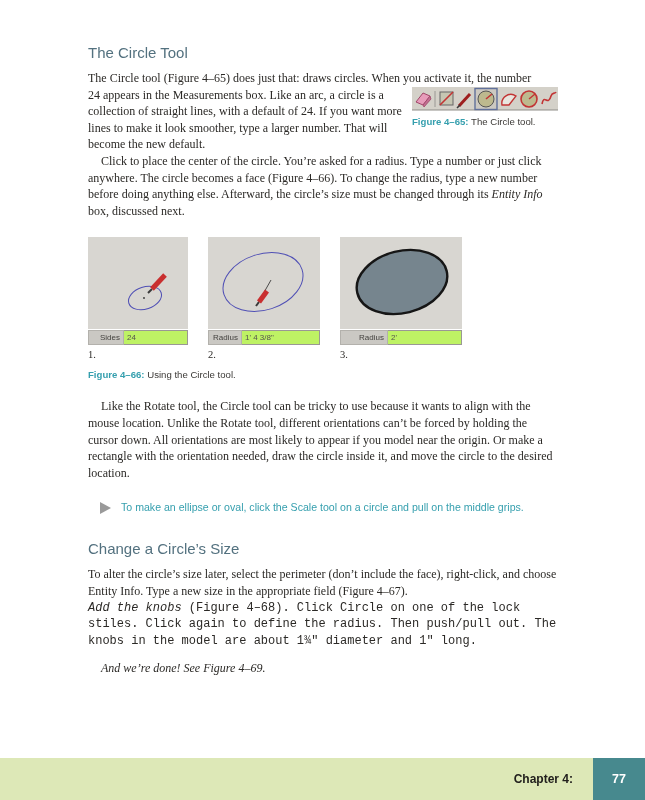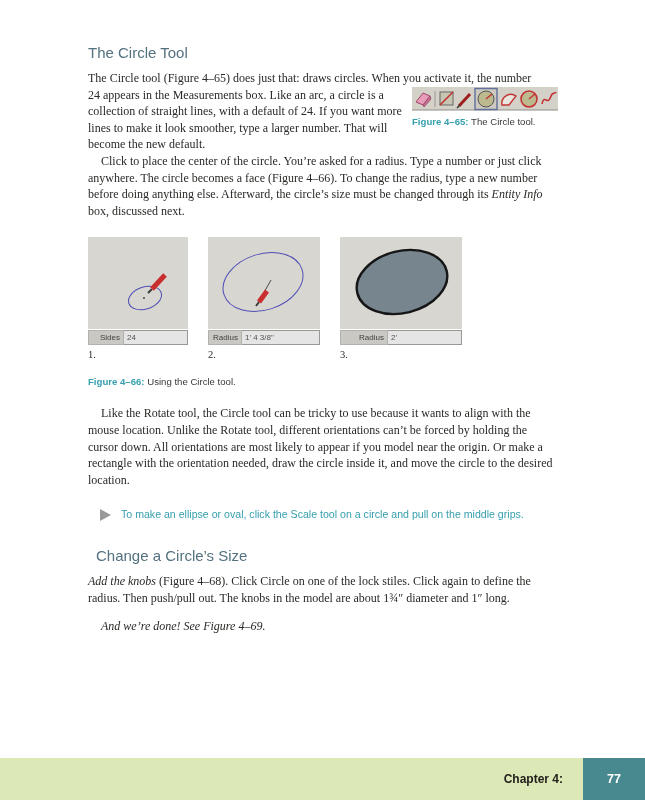--- a/index.html
+++ b/index.html
@@ -16,21 +16,21 @@
     position:absolute;
     left:88px;top:44px;
     width:472px;
   }
   h1.section-title{
     font-family:"Liberation Sans","DejaVu Sans",sans-serif;
     font-size:15px;font-weight:normal;
     color:#53717f;
     margin:0 0 9px 0;
   }
-  h1.section-title.second{margin-top:26px;margin-left:8px;}
+  h1.section-title.second{margin-top:26px;}
   p.body{
     font-size:12px;line-height:16.6px;
     margin:0 0 0 0;
     text-align:left;
   }
   .indent{text-indent:13px;}
   .para-gap{margin-top:8px;}
   
   .fig65{
     float:right;
@@ -61,68 +61,68 @@
   }
   .status-label{
     background:#cac8c3;
     color:#44423f;
     display:flex;align-items:center;justify-content:flex-end;
     padding-right:3px;
     border:1px solid #b3b1ac;
     box-sizing:border-box;
   }
   .status-field{
-    flex:1;background:#e5e5e5;
+    flex:1;background:#bef264;
     color:#55534f;
     display:flex;align-items:center;
     padding-left:3px;
     border:1px solid #9a9894;border-left:none;
     box-sizing:border-box;
     text-align:right;
   }
   .panel:nth-child(1) .status-label{width:36px;}
   .panel:nth-child(2) .status-label{width:34px;}
   .panel:nth-child(3) .status-label{width:48px;}
   .panel-num{
     font-size:10.5px;margin-top:4px;color:#2b2926;
   }
-  .fig66-cap{margin-top:16px;}
+  .fig66-cap{margin-top:9px;}
   
   .tip{
     display:flex;align-items:center;
     margin:20px 0 0 12px;
   }
   .tip-arrow{
     width:0;height:0;
     border-left:11px solid #9a9a9a;
     border-top:6px solid transparent;
     border-bottom:6px solid transparent;
     margin-right:10px;flex:none;
   }
   .tip-text{
     font-family:"Liberation Sans","DejaVu Sans",sans-serif;
     font-size:10.6px;line-height:13px;
     color:#359fae;
   }
-  .block-indent{margin-left:15px;margin-top:10px;}
+  .block-indent{margin-left:15px;margin-top:10px;font-family:Liberation Mono, monospace;}
   
   .footer{
     position:absolute;left:0;right:0;bottom:0;height:42px;
     display:flex;
     font-family:"Liberation Sans","DejaVu Sans",sans-serif;
   }
   .footer-bar{
     flex:1;background:#dde8b7;
     display:flex;align-items:center;justify-content:flex-end;
     padding-right:20px;
     font-size:12px;color:#22201d;
   }
   .footer-bar b{font-weight:bold;}
   .footer-page{
-    width:62px;background:#47898e;
+    width:52px;background:#47898e;
     display:flex;align-items:center;justify-content:center;
     color:#ffffff;font-size:12.5px;font-weight:bold;
   }
   .clearfix::after{content:"";display:block;clear:both;}
 </style>
 </head>
 <body>
 
 <div class="page">
   <div class="content">
@@ -227,20 +227,21 @@
 
     <p class="body indent" style="margin-top:17px;">Like the Rotate tool, the Circle tool can be tricky to use because it wants to align with the mouse location. Unlike the Rotate tool, different orientations can’t be forced by holding the cursor down. All orientations are most likely to appear if you model near the origin. Or make a rectangle with the orientation needed, draw the circle inside it, and move the circle to the desired location.</p>
 
     <div class="tip">
       <span class="tip-arrow"></span>
       <span class="tip-text">To make an ellipse or oval, click the Scale tool on a circle and pull on the middle grips.</span>
     </div>
 
     <h1 class="section-title second">Change a Circle’s Size</h1>
 
+    <p class="body">To alter the circle’s size later, select the perimeter (don’t include the face), right-click, and choose Entity Info. Type a new size in the appropriate field (Figure 4–67).</p>
 
     <p class="body block-indent"><i>Add the knobs</i><span> (Figure 4–68). Click Circle on one of the lock stiles. Click again to define the radius. Then push/pull out. The knobs in the model are about 1¾″ diameter and 1″ long.</span></p>
 
     <p class="body indent" style="margin-top:11px;font-style:italic;">And we’re done! See Figure 4–69.</p>
 
   </div>
 
   <div class="footer">
     <div class="footer-bar">
         <b>Chapter 4:</b>

